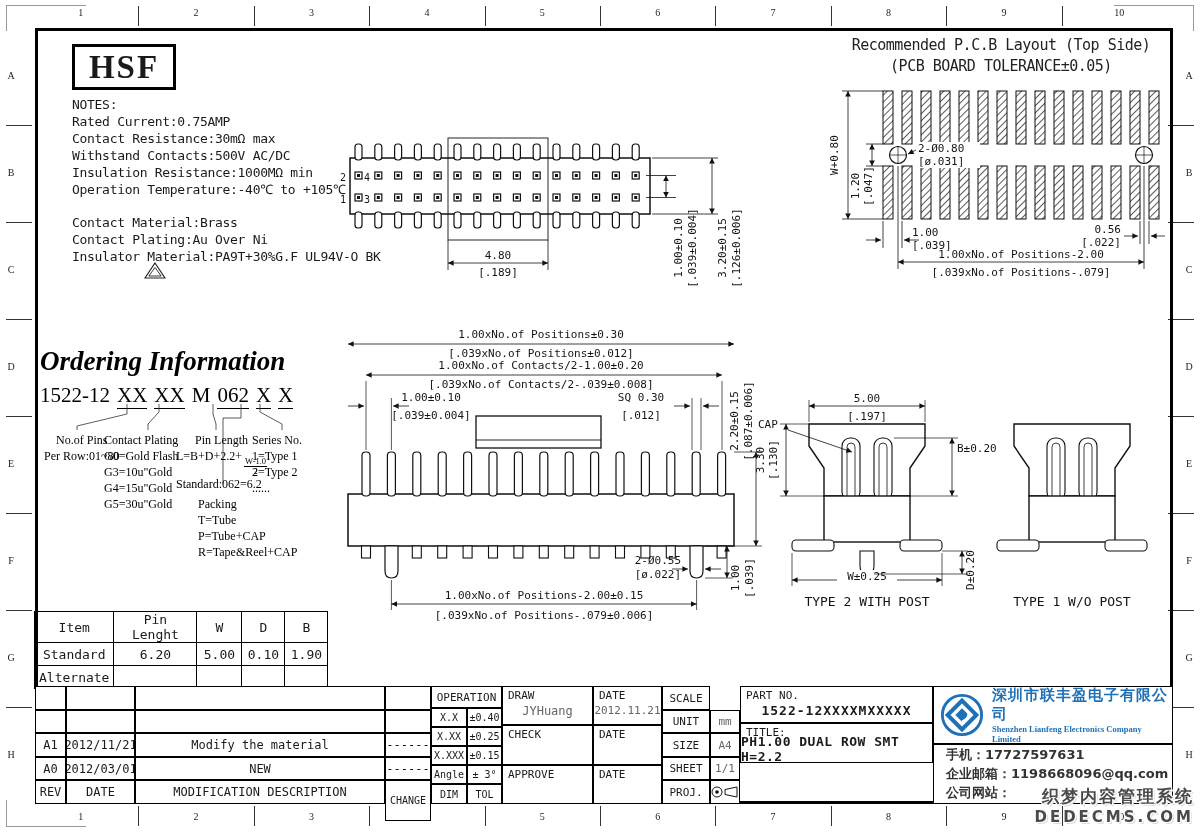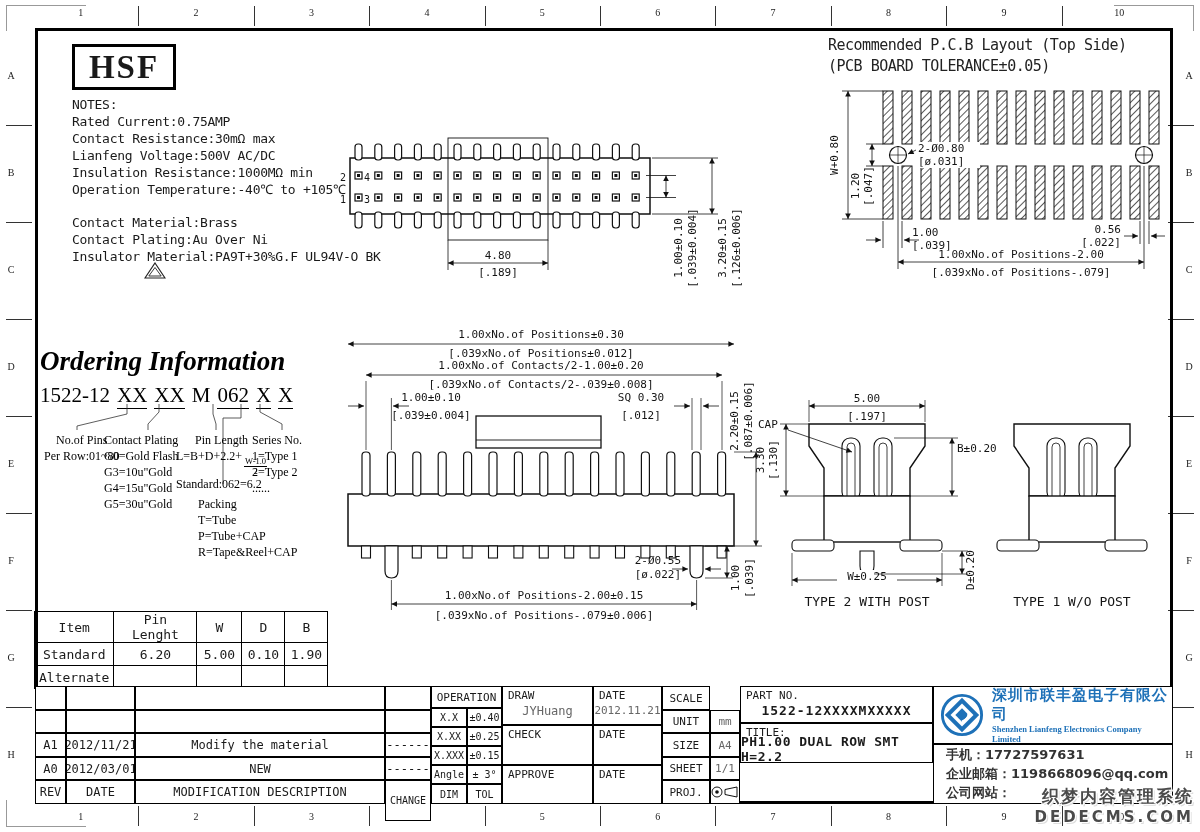--- a/index.html
+++ b/index.html
@@ -16,21 +16,21 @@
   .dim{font-size:11px;}
   .dim10{font-size:10px;}
   
   .hsf{position:absolute;left:72px;top:44px;width:104px;height:46px;border:3px solid #000;
        box-sizing:border-box;display:flex;align-items:center;justify-content:center;
        font-family:"Liberation Serif",serif;font-size:33px;font-weight:600;letter-spacing:2px;}
   
   .notes{position:absolute;left:72px;top:96px;font-size:13px;line-height:17px;letter-spacing:-0.3px;}
   .notes .gap{margin-top:16px;}
   
-  .pcbt{position:absolute;width:346px;text-align:left;font-size:15px;color:#222;letter-spacing:-0.5px;}
+  .pcbt{position:absolute;width:346px;text-align:center;font-size:15px;color:#222;letter-spacing:-0.5px;}
   
   .ord-title{position:absolute;left:40px;top:346px;font-family:"Liberation Serif",serif;
              font-style:italic;font-weight:bold;font-size:27px;color:#000;}
   .ord-code{position:absolute;left:40px;top:383px;font-family:"Liberation Serif",serif;
             font-size:21px;color:#000;}
   .ord-code span{margin-right:7px;}
   .ord-code .u{border-bottom:1.5px solid #000;padding-bottom:1px;}
   .ord-col{position:absolute;font-family:"Liberation Serif",serif;font-size:12px;line-height:16px;color:#000;}
   .frac{display:inline-flex;flex-direction:column;font-size:8.5px;line-height:9px;
         vertical-align:-4px;text-align:center;margin-left:2px;}
@@ -149,21 +149,21 @@
   <div class="frame"></div>
 
   <div class="hsf">
     <span>HSF</span>
   </div>
 
   <div class="notes">
     <div>NOTES:</div>
     <div>Rated Current:0.75AMP</div>
     <div>Contact Resistance:30mΩ max</div>
-    <div>Lianfeng Voltage:500V AC/DC</div>
+    <div>Withstand Contacts:500V AC/DC</div>
     <div>Insulation Resistance:1000MΩ min</div>
     <div>Operation Temperature:-40℃ to +105℃</div>
     <div class="gap">Contact Material:Brass</div>
     <div>Contact Plating:Au Over Ni</div>
     <div>Insulator Material:PA9T+30%G.F UL94V-O BK</div>
   </div>
 
   <svg class="abs" style="left:144px;top:262px;" width="22" height="18" viewBox="0 0 22 18">
     <polygon points="11,1 21,16 1,16" fill="none" stroke="#222" stroke-width="1.2"></polygon>
     <polygon points="11,5.5 17.2,14 4.8,14" fill="none" stroke="#222" stroke-width="0.9"></polygon>

